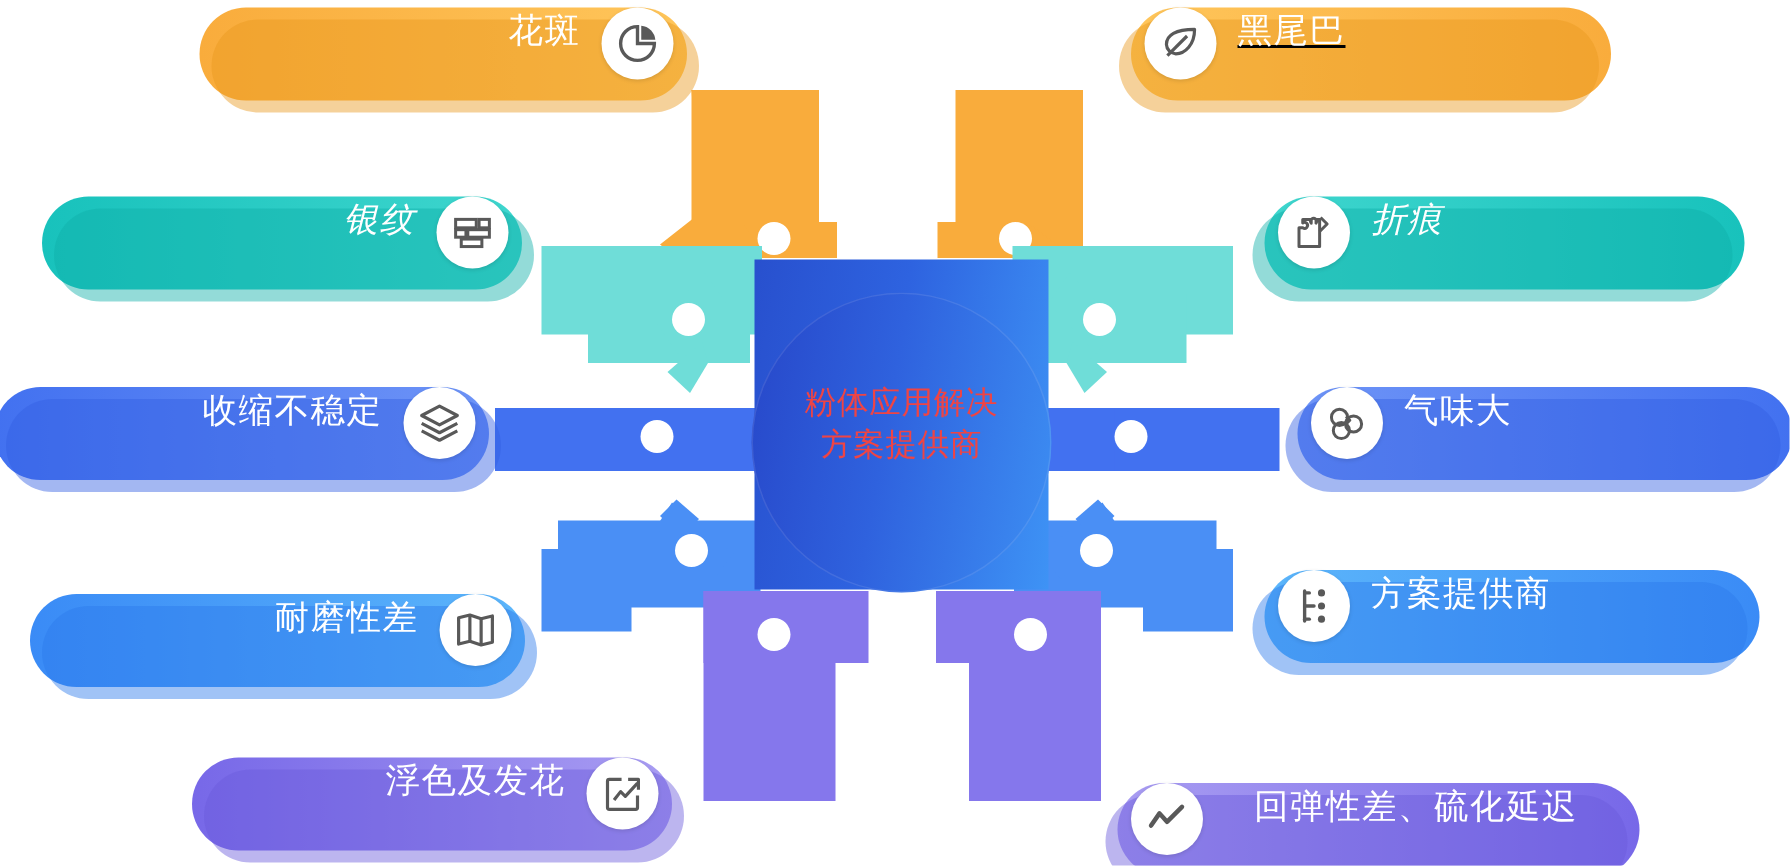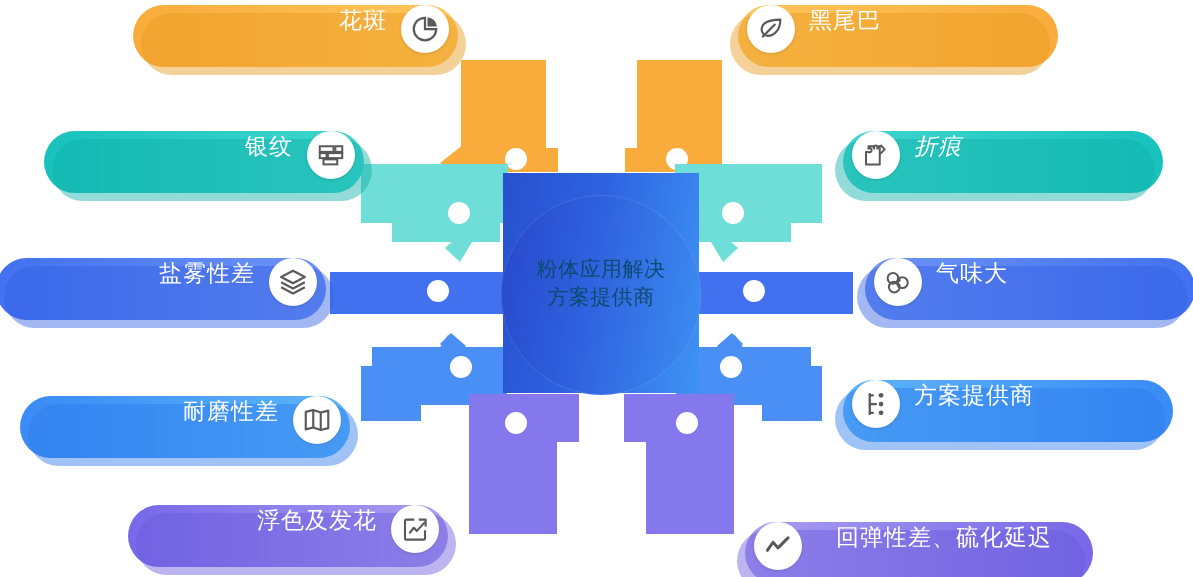--- a/index.html
+++ b/index.html
@@ -22,21 +22,21 @@
     background:linear-gradient(100deg,#2850CE 0%,#2E63E0 45%,#3E93F5 100%);
   }
   .hub-circle{
     position:absolute;left:-2px;top:22px;width:200px;height:200px;border-radius:50%;
     background:linear-gradient(100deg,#2747C9 0%,#2F62DE 45%,#3D8FF3 100%);
     box-shadow:inset 0 0 0 1px rgba(255,255,255,.10);
   }
   .hub-label{
     position:absolute;left:0;top:0;width:196px;height:220px;
     display:flex;flex-direction:column;align-items:center;justify-content:center;
-    color:#0c4a6e;font-size:21px;line-height:1.32;letter-spacing:.5px;
+    color:#ef4444;font-size:21px;line-height:1.32;letter-spacing:.5px;
     text-align:center;white-space:pre-line;
   }
 
   
   .pill{
     position:absolute;z-index:6;height:62px;border-radius:31px;
     display:flex;align-items:flex-start;box-sizing:border-box;
   }
   .pill .shadow-plate{
     position:absolute;left:8px;right:-8px;top:8px;height:62px;border-radius:31px;
@@ -175,37 +175,37 @@
     <div class="shadow-plate"></div>
     <span class="pill-label">花斑</span>
     <span class="pill-icon">
       <svg width="30" height="30" viewBox="0 0 24 24" fill="none" stroke="#595959" stroke-width="1.8">
         <path d="M12 3a9 9 0 1 0 9 9h-9V3z"></path>
           <path d="M14 2.5A8.2 8.2 0 0 1 21.5 10H14V2.5z" fill="#595959" stroke="none"></path>
       </svg>
     </span>
   </div>
 
-  <div class="pill t-teal align-right" style="left:44px;top:131px;width:320px;">
+  <div class="pill t-teal align-right" style="left:28px;top:131px;width:320px;font-style:italic;">
     <div class="shadow-plate"></div>
     <span class="pill-label">银纹</span>
     <span class="pill-icon">
       <svg width="30" height="30" viewBox="0 0 24 24" fill="none" stroke="#595959" stroke-width="1.6">
         <rect x="3" y="5" width="11" height="4.5"></rect>
           <rect x="15.5" y="5" width="5.5" height="4.5"></rect>
         <rect x="3" y="10.5" width="5.5" height="4"></rect>
           <rect x="9.5" y="10.5" width="11.5" height="4"></rect>
         <rect x="6" y="15.5" width="11" height="4"></rect>
       </svg>
     </span>
   </div>
 
   <div class="pill t-blue align-right" style="left:-4px;top:258px;width:330px;">
     <div class="shadow-plate"></div>
-    <span class="pill-label">盐雾性差</span>
+    <span class="pill-label">收缩不稳定</span>
     <span class="pill-icon">
       <svg width="30" height="30" viewBox="0 0 24 24" fill="none" stroke="#595959" stroke-width="1.7" stroke-linejoin="round">
         <path d="M12 3 2.5 8 12 13l9.5-5L12 3z"></path>
           <path d="M2.5 12.2 12 17.2l9.5-5"></path>
           <path d="M2.5 16.2 12 21.2l9.5-5"></path>
       </svg>
     </span>
   </div>
 
   <div class="pill t-sky align-right" style="left:20px;top:380px;width:330px;">
@@ -224,21 +224,21 @@
     <span class="pill-label">浮色及发花</span>
     <span class="pill-icon">
       <svg width="30" height="30" viewBox="0 0 24 24" fill="none" stroke="#595959" stroke-width="1.7" stroke-linejoin="round">
         <path d="M20 13v6.5a1 1 0 0 1-1 1H5a1 1 0 0 1-1-1V5.5a1 1 0 0 1 1-1h6.5"></path>
         <path d="M7.5 15.5 11 11l2.5 2.5L20 6.5"></path>
           <path d="M15 4.5h5.5V10"></path>
       </svg>
     </span>
   </div>
 
-  <div class="pill t-orange-r align-left" style="left:738px;top:5px;width:320px;">
+  <div class="pill t-orange-r align-left" style="left:754px;top:5px;width:320px;text-decoration:underline;">
     <div class="shadow-plate" style="left:-8px;right:8px;"></div>
     <span class="pill-icon">
       <svg width="30" height="30" viewBox="0 0 24 24" fill="none" stroke="#595959" stroke-width="1.7" stroke-linejoin="round">
         <path d="M19.5 4.5c0 8-5 13-10 13a5.2 5.2 0 0 1-5-5c0-5 5-8 15-8z"></path>
           <path d="M15.5 8 5 18.5"></path>
       </svg>
     </span>
     <span class="pill-label">黑尾巴</span>
   </div>
 

